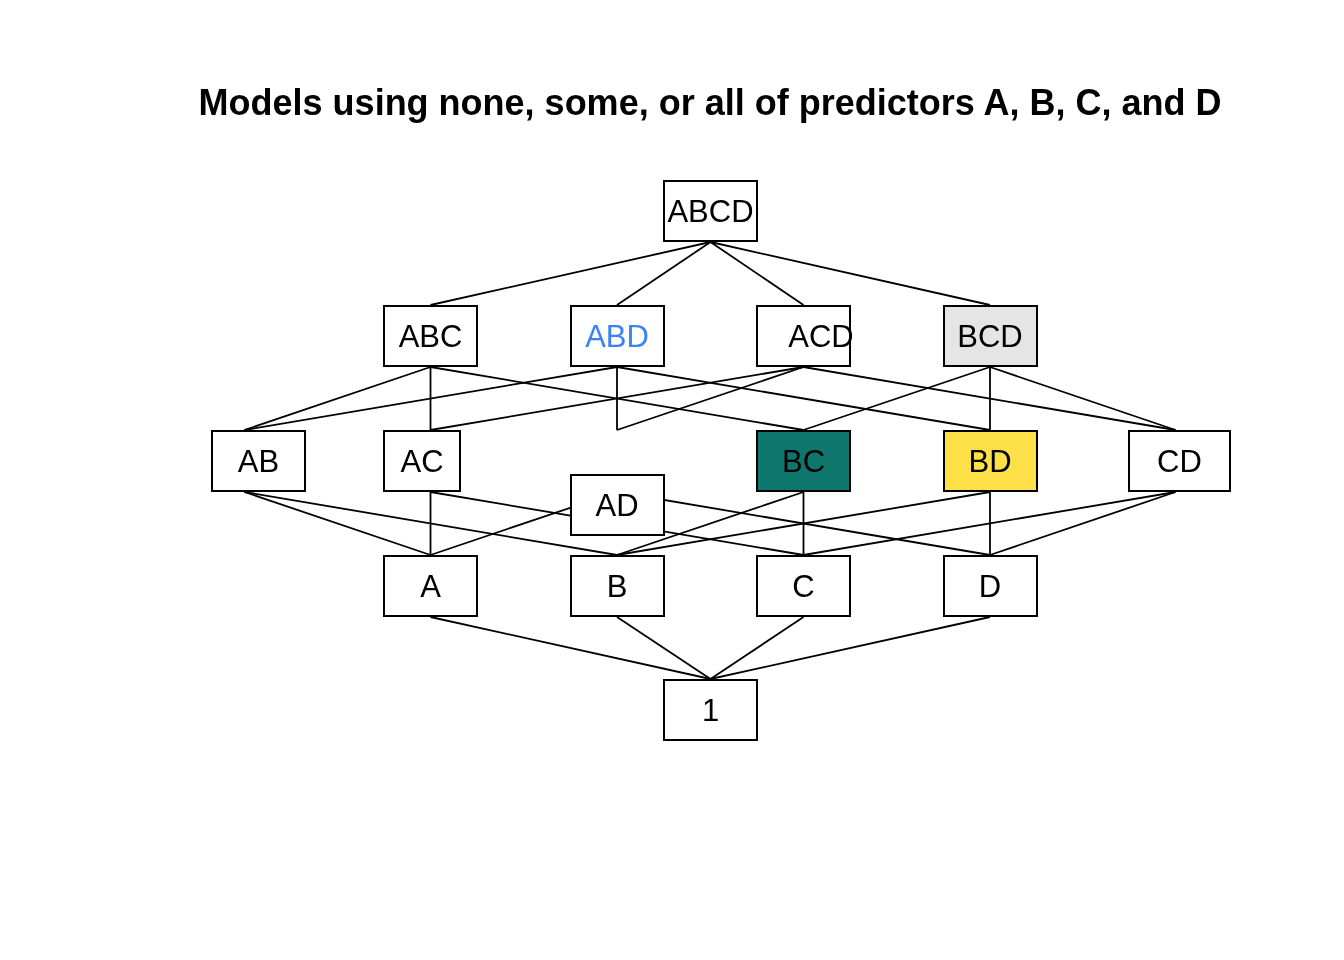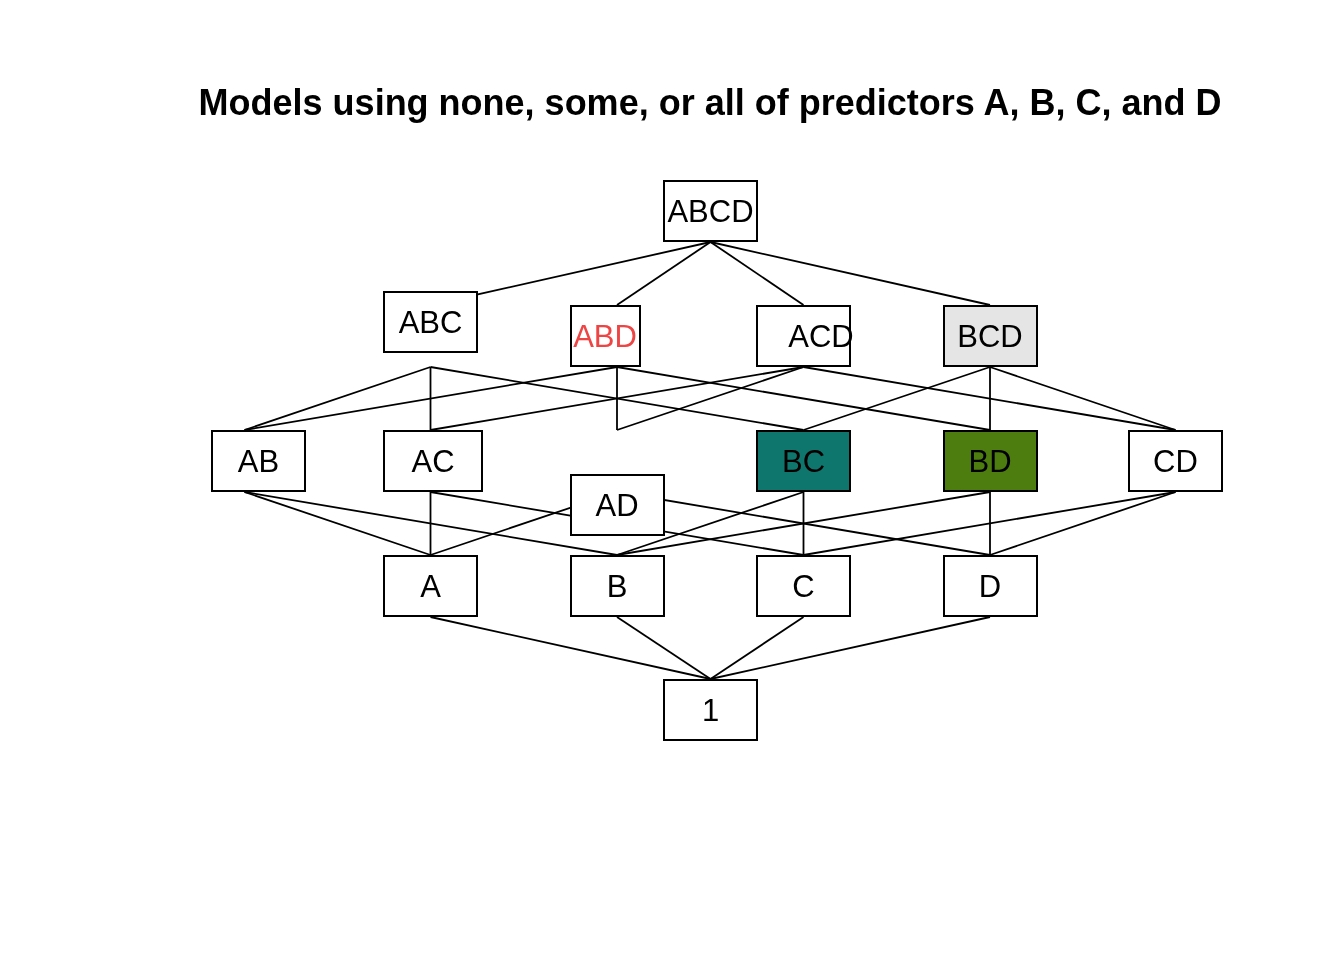--- a/index.html
+++ b/index.html
@@ -73,29 +73,29 @@
       <line x1="990" y1="492" x2="990" y2="555" stroke="#000000" stroke-width="1.8"></line>
       <line x1="1175.5" y1="492" x2="803.5" y2="555" stroke="#000000" stroke-width="1.8"></line>
       <line x1="1175.5" y1="492" x2="990" y2="555" stroke="#000000" stroke-width="1.8"></line>
       <line x1="430.5" y1="617" x2="710.5" y2="679" stroke="#000000" stroke-width="1.8"></line>
       <line x1="617" y1="617" x2="710.5" y2="679" stroke="#000000" stroke-width="1.8"></line>
       <line x1="803.5" y1="617" x2="710.5" y2="679" stroke="#000000" stroke-width="1.8"></line>
       <line x1="990" y1="617" x2="710.5" y2="679" stroke="#000000" stroke-width="1.8"></line>
     </svg>
   <div id="nodes-layer">
       <div class="node" style="left: 663px; top: 180px; width: 95px; height: 62px; background: rgb(255, 255, 255); border: 2px solid rgb(0, 0, 0); color: rgb(0, 0, 0);">ABCD</div>
-      <div class="node" style="left: 383px; top: 291px; width: 95px; height: 62px; background: rgb(255, 255, 255); border: 2px solid rgb(0, 0, 0); color: rgb(0, 0, 0);">ABC</div>
-      <div class="node" style="left: 569.5px; top: 305px; width: 71px; height: 62px; background: rgb(255, 255, 255); border: 2px solid rgb(0, 0, 0); color: #ef4444;">ABD</div>
+      <div class="node" style="left: 383px; top: 305px; width: 95px; height: 62px; background: rgb(255, 255, 255); border: 2px solid rgb(0, 0, 0); color: rgb(0, 0, 0);">ABC</div>
+      <div class="node" style="left: 569.5px; top: 305px; width: 95px; height: 62px; background: rgb(255, 255, 255); border: 2px solid rgb(0, 0, 0); color: #3b82f6;">ABD</div>
       <div class="node" style="left: 756px; top: 305px; width: 95px; height: 62px; background: rgb(255, 255, 255); border: 2px solid rgb(0, 0, 0); color: rgb(0, 0, 0); padding-left: 35px;">ACD</div>
       <div class="node" style="left: 942.5px; top: 305px; width: 95px; height: 62px; background: #e5e5e5; border: 2px solid rgb(0, 0, 0); color: rgb(0, 0, 0);">BCD</div>
       <div class="node" style="left: 211px; top: 430px; width: 95px; height: 62px; background: rgb(255, 255, 255); border: 2px solid rgb(0, 0, 0); color: rgb(0, 0, 0);">AB</div>
-      <div class="node" style="left: 383px; top: 430px; width: 100px; height: 62px; background: rgb(255, 255, 255); border: 2px solid rgb(0, 0, 0); color: rgb(0, 0, 0);">AC</div>
+      <div class="node" style="left: 383px; top: 430px; width: 78px; height: 62px; background: rgb(255, 255, 255); border: 2px solid rgb(0, 0, 0); color: rgb(0, 0, 0);">AC</div>
       <div class="node" style="left: 569.5px; top: 430px; width: 95px; height: 62px; background: rgb(255, 255, 255); border: 2px solid rgb(0, 0, 0); color: rgb(0, 0, 0); margin-top: 44px;">AD</div>
       <div class="node" style="left: 756px; top: 430px; width: 95px; height: 62px; background: #0f766e; border: 2px solid rgb(0, 0, 0); color: rgb(0, 0, 0);">BC</div>
-      <div class="node" style="left: 942.5px; top: 430px; width: 95px; height: 62px; background: #4d7c0f; border: 2px solid rgb(0, 0, 0); color: rgb(0, 0, 0);">BD</div>
-      <div class="node" style="left: 1128px; top: 430px; width: 95px; height: 62px; background: rgb(255, 255, 255); border: 2px solid rgb(0, 0, 0); color: rgb(0, 0, 0);">CD</div>
+      <div class="node" style="left: 942.5px; top: 430px; width: 95px; height: 62px; background: #fde047; border: 2px solid rgb(0, 0, 0); color: rgb(0, 0, 0);">BD</div>
+      <div class="node" style="left: 1128px; top: 430px; width: 103px; height: 62px; background: rgb(255, 255, 255); border: 2px solid rgb(0, 0, 0); color: rgb(0, 0, 0);">CD</div>
       <div class="node" style="left: 383px; top: 555px; width: 95px; height: 62px; background: rgb(255, 255, 255); border: 2px solid rgb(0, 0, 0); color: rgb(0, 0, 0);">A</div>
       <div class="node" style="left: 569.5px; top: 555px; width: 95px; height: 62px; background: rgb(255, 255, 255); border: 2px solid rgb(0, 0, 0); color: rgb(0, 0, 0);">B</div>
       <div class="node" style="left: 756px; top: 555px; width: 95px; height: 62px; background: rgb(255, 255, 255); border: 2px solid rgb(0, 0, 0); color: rgb(0, 0, 0);">C</div>
       <div class="node" style="left: 942.5px; top: 555px; width: 95px; height: 62px; background: rgb(255, 255, 255); border: 2px solid rgb(0, 0, 0); color: rgb(0, 0, 0);">D</div>
       <div class="node" style="left: 663px; top: 679px; width: 95px; height: 62px; background: rgb(255, 255, 255); border: 2px solid rgb(0, 0, 0); color: rgb(0, 0, 0);">1</div>
     </div>
 </div>
 
 </body></html>

